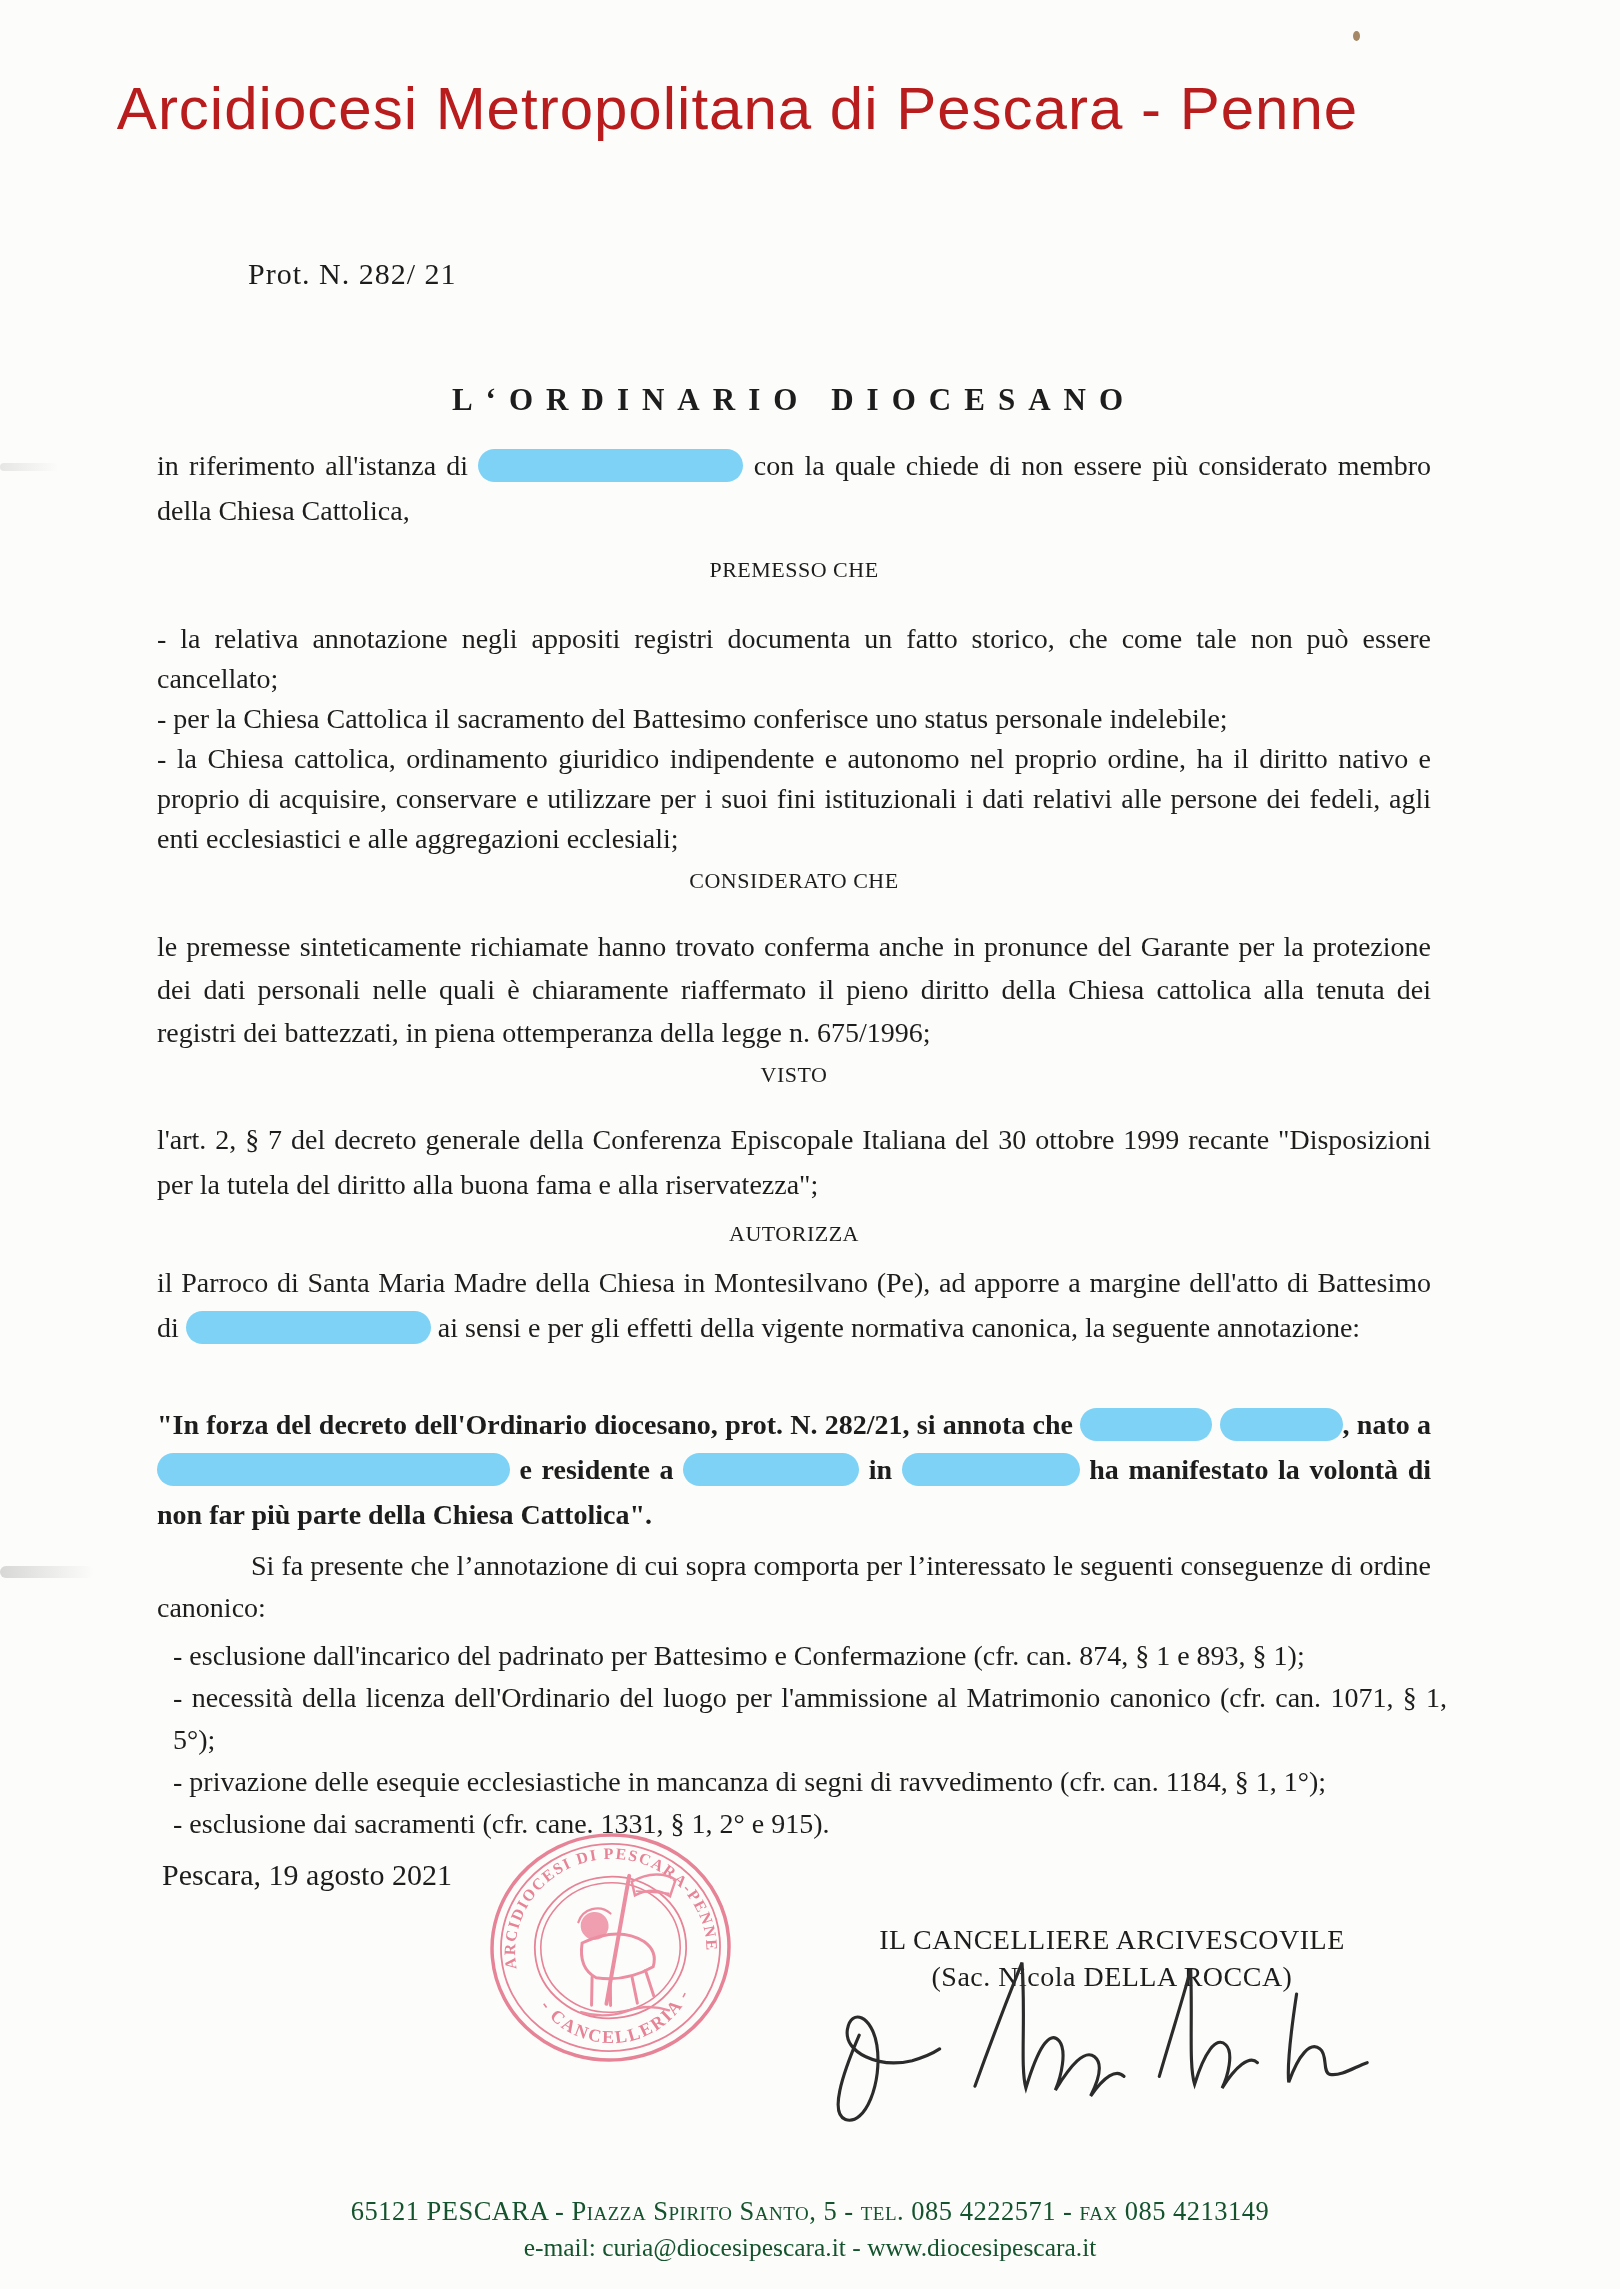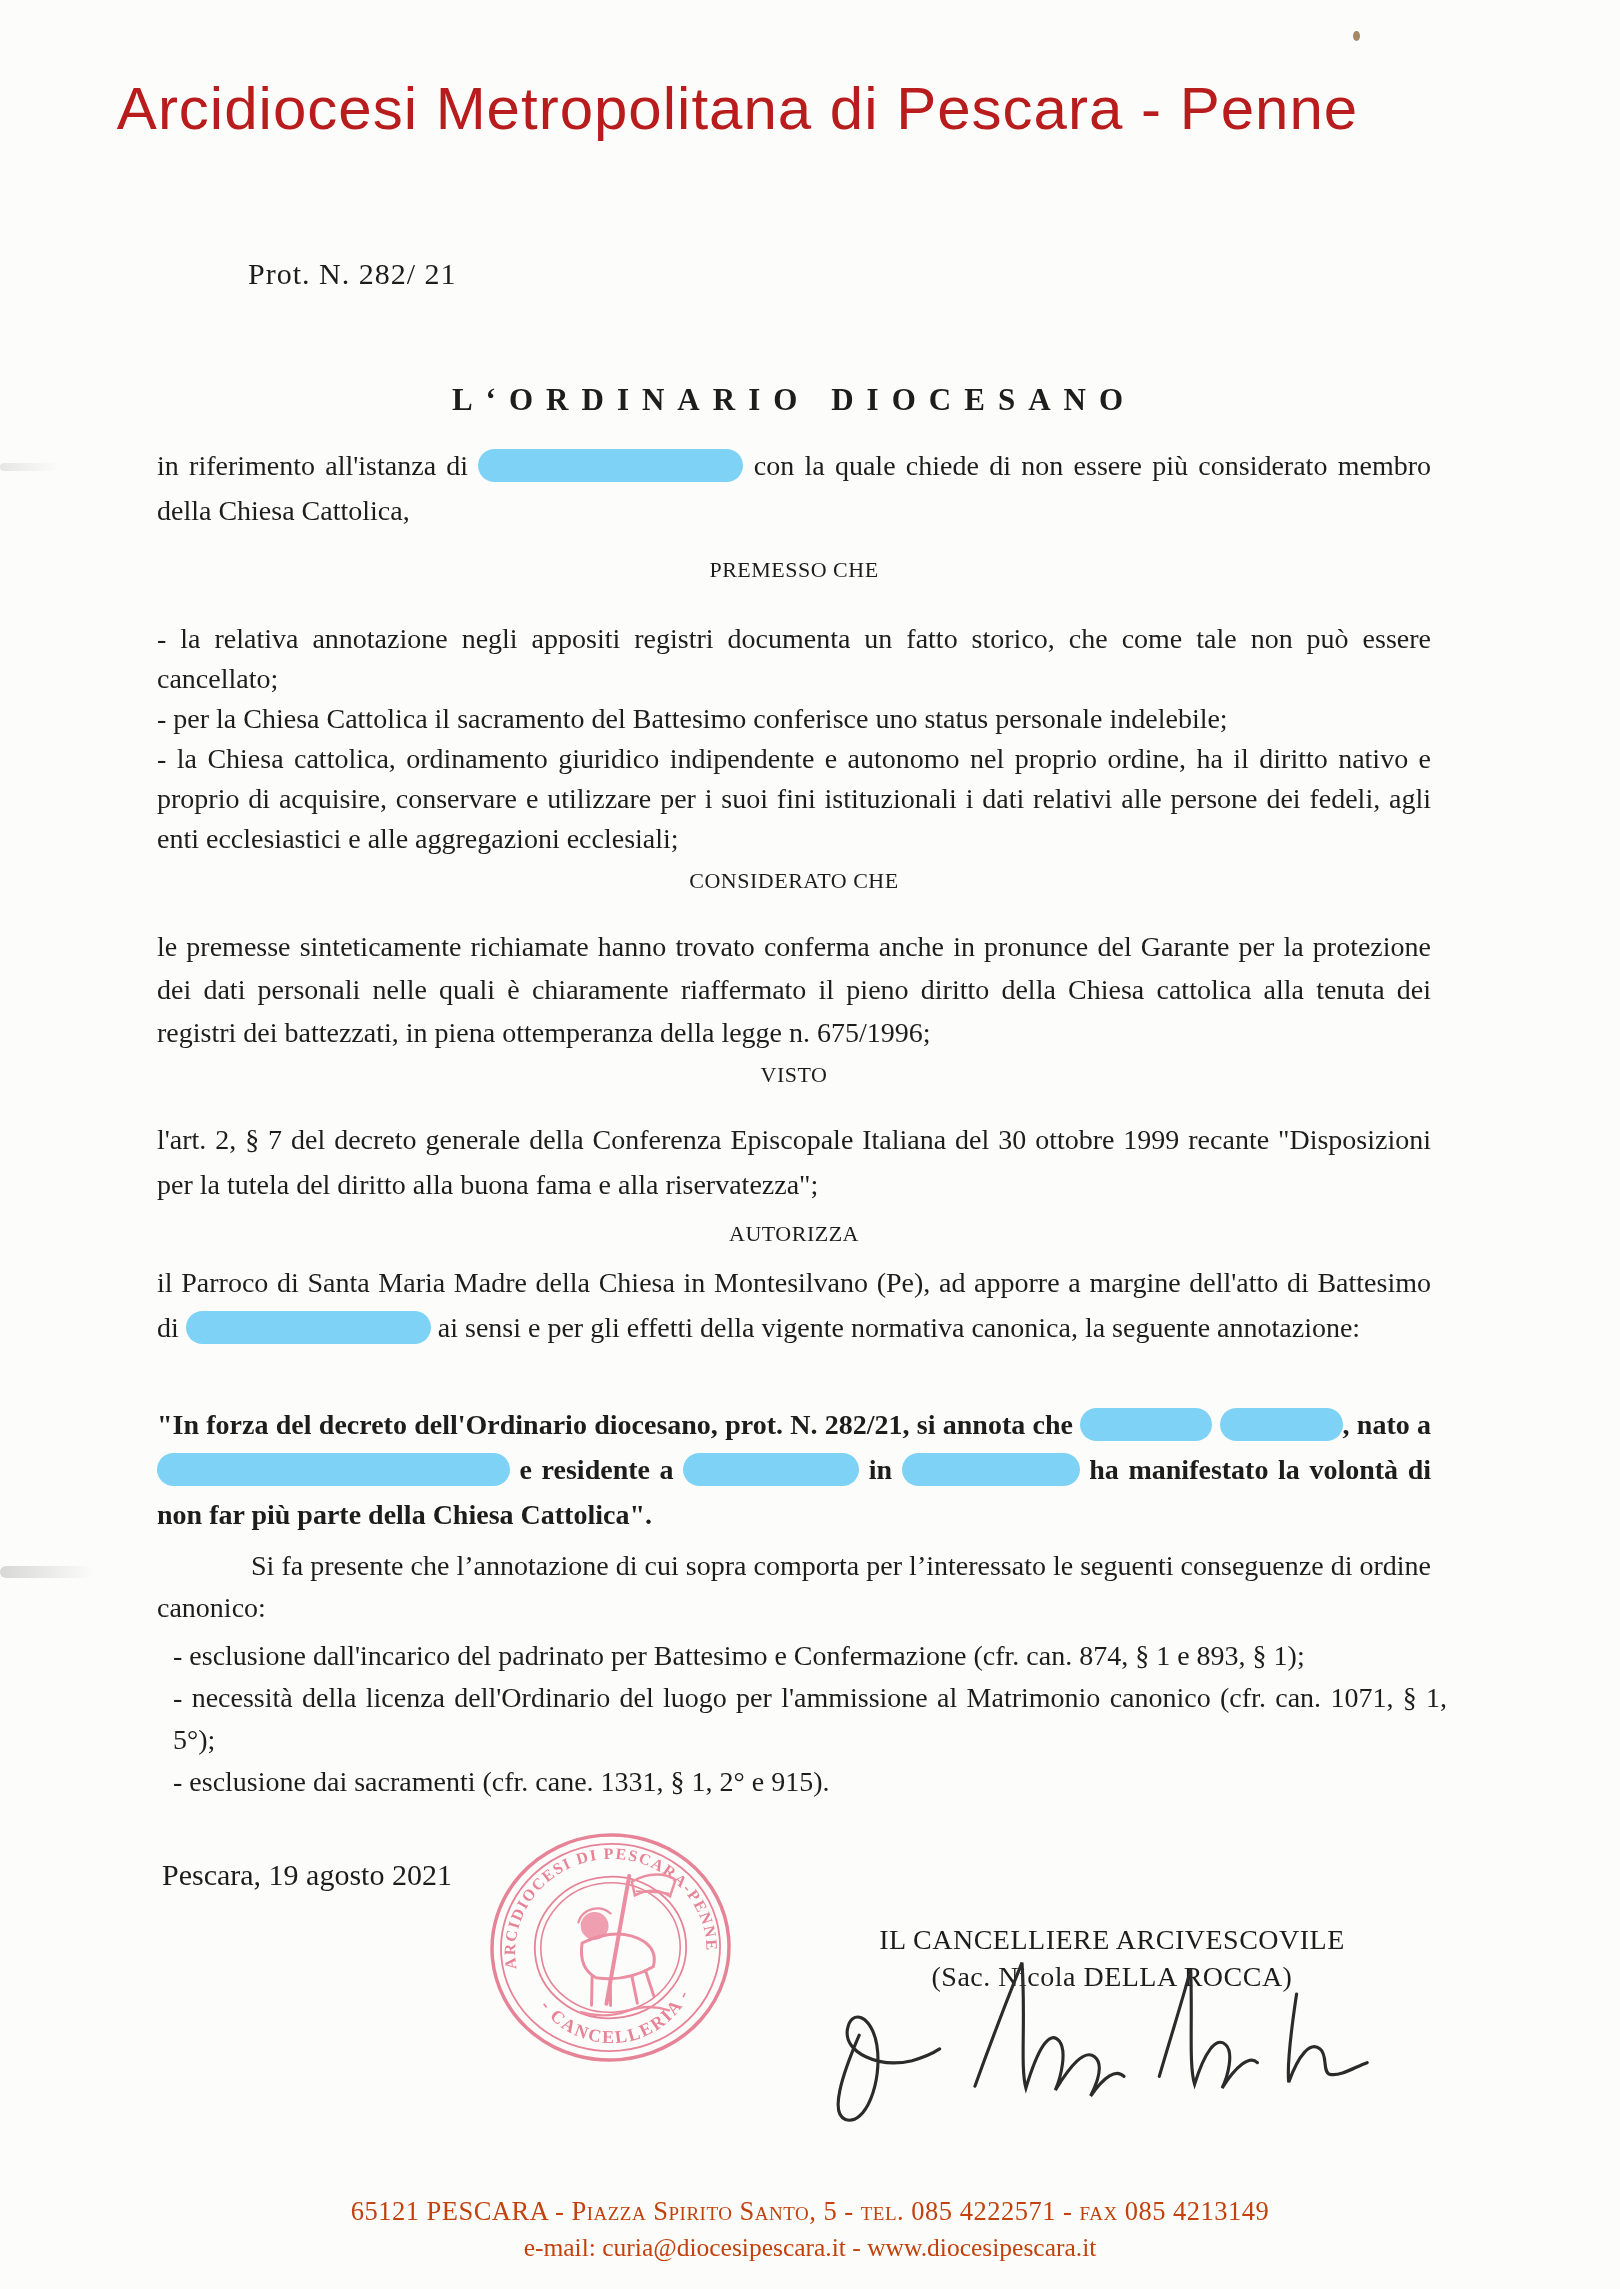--- a/index.html
+++ b/index.html
@@ -32,21 +32,21 @@
   .lh44{line-height:43px;}
   .notice-indent{text-indent:94px;}
   .dateline{position:absolute;left:162px;top:1858px;font-size:30px;}
   .stamp-wrap{position:absolute;left:486px;top:1827px;width:249px;height:241px;transform:rotate(-5deg);opacity:0.9;}
   .sig-block{
     position:absolute;left:828px;top:1921px;width:568px;text-align:center;
     font-size:28px;line-height:37px;letter-spacing:0.5px;
   }
   .sig-svg{position:absolute;left:818px;top:1939px;width:559px;height:211px;}
   .footer{
-    position:absolute;left:0;width:1620px;text-align:center;color:#c2410c;
+    position:absolute;left:0;width:1620px;text-align:center;color:#14532d;
   }
   .footer-line1{top:2196px;font-size:26.5px;font-variant:small-caps;letter-spacing:0.5px;}
   .footer-line2{top:2233px;font-size:25.5px;}
   .speck{position:absolute;left:1353px;top:31px;width:6.9px;height:9.8px;border-radius:50%;background:#8f6b42;opacity:.8;}
   .fold{position:absolute;left:0;top:1566px;width:94px;height:11.8px;
     background:linear-gradient(90deg,rgba(120,120,120,.28),rgba(120,120,120,0));border-radius:5.9px;}
   .fold2{position:absolute;left:0;top:463px;width:59px;height:7.8px;
     background:linear-gradient(90deg,rgba(130,130,130,.18),rgba(130,130,130,0));border-radius:3.9px;}
 </style>
 </head>
@@ -79,20 +79,21 @@
 <div class="sec-h" style="top:1221px;">AUTORIZZA</div>
 <p class="blk" style="top:1260px;">il Parroco di Santa Maria Madre della Chiesa in Montesilvano (Pe), ad apporre a margine dell'atto di Battesimo di <span class="redact" style="width: 245px;"></span> ai sensi e per gli effetti della vigente normativa canonica, la seguente annotazione:</p>
 
 <p class="blk bold" style="top:1402px;">"In forza del decreto dell'Ordinario diocesano, prot. N. 282/21, si annota che <span class="redact" style="width: 132px;"></span> <span class="redact" style="width: 123px;"></span>, nato a <span class="redact" style="width: 353px;"></span> e residente a <span class="redact" style="width: 176px;"></span> in <span class="redact" style="width: 178px;"></span> ha manifestato la volontà di non far più parte della Chiesa Cattolica".</p>
 
 <p class="blk lh43 notice-indent" style="top:1545px;">Si fa presente che l’annotazione di cui sopra comporta per l’interessato le seguenti conseguenze di ordine canonico:</p>
 
 <div class="blk lh43" style="top:1635px;margin-left:16px;">
   <p>- esclusione dall'incarico del padrinato per Battesimo e Confermazione (cfr. can. 874, § 1 e 893, § 1);</p>
   <p>- necessità della licenza dell'Ordinario del luogo per l'ammissione al Matrimonio canonico (cfr. can. 1071, § 1, 5°);</p>
+  <p>- privazione delle esequie ecclesiastiche in mancanza di segni di ravvedimento (cfr. can. 1184, § 1, 1°);</p>
   <p>- esclusione dai sacramenti (cfr. cane. 1331, § 1, 2° e 915).</p>
 </div>
 
 <div class="dateline">Pescara, 19 agosto 2021</div>
 
 <div class="stamp-wrap">
   <svg viewBox="0 0 250 240" width="249" height="241">
     <g fill="none" stroke="#e5768c">
       <ellipse cx="125" cy="120" rx="119" ry="113" stroke-width="3.5"></ellipse>
       <ellipse cx="125" cy="120" rx="110" ry="104" stroke-width="1.8"></ellipse>

